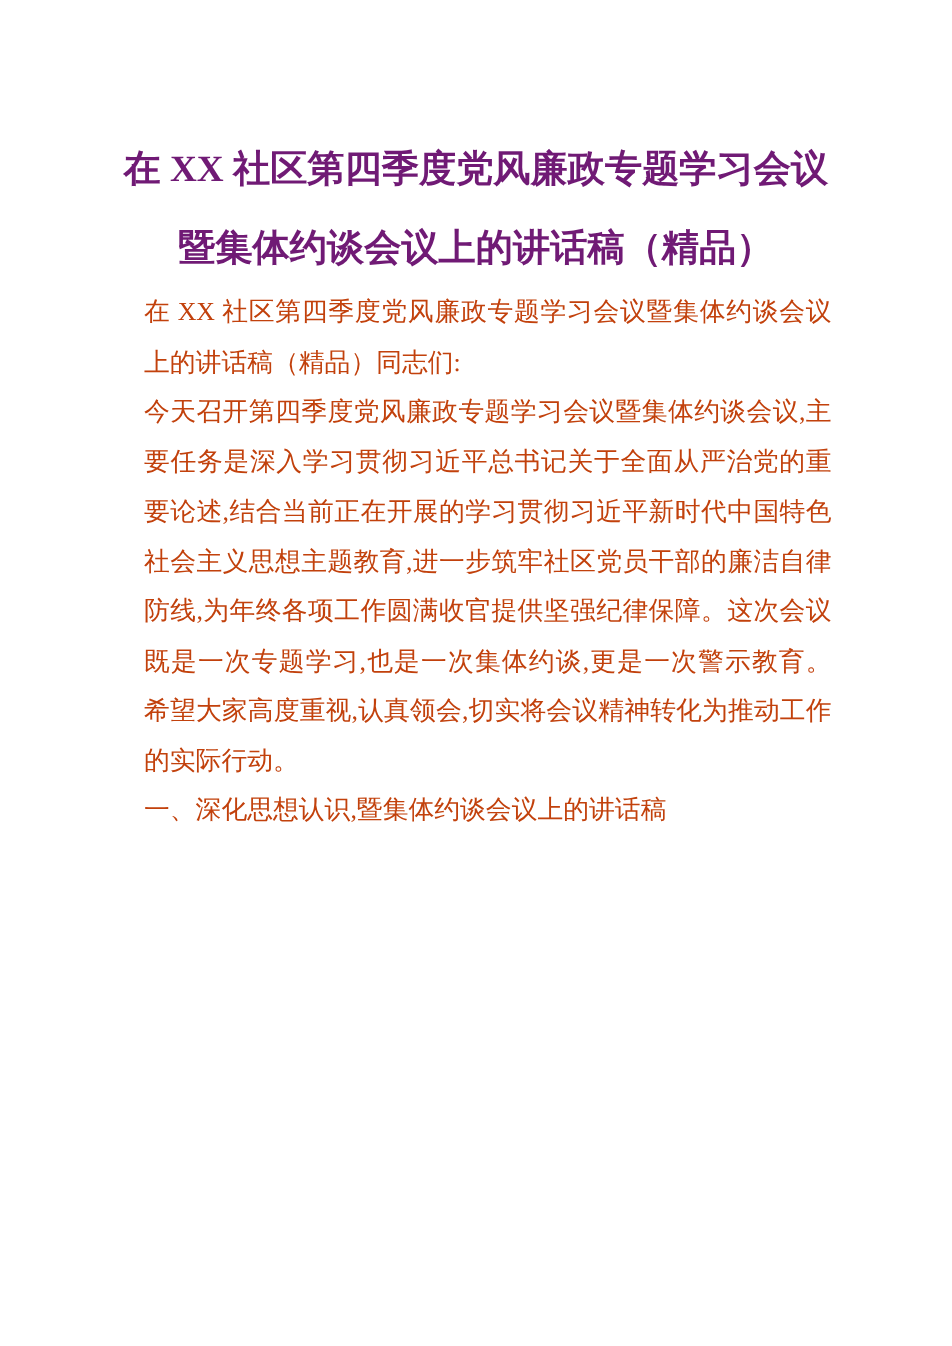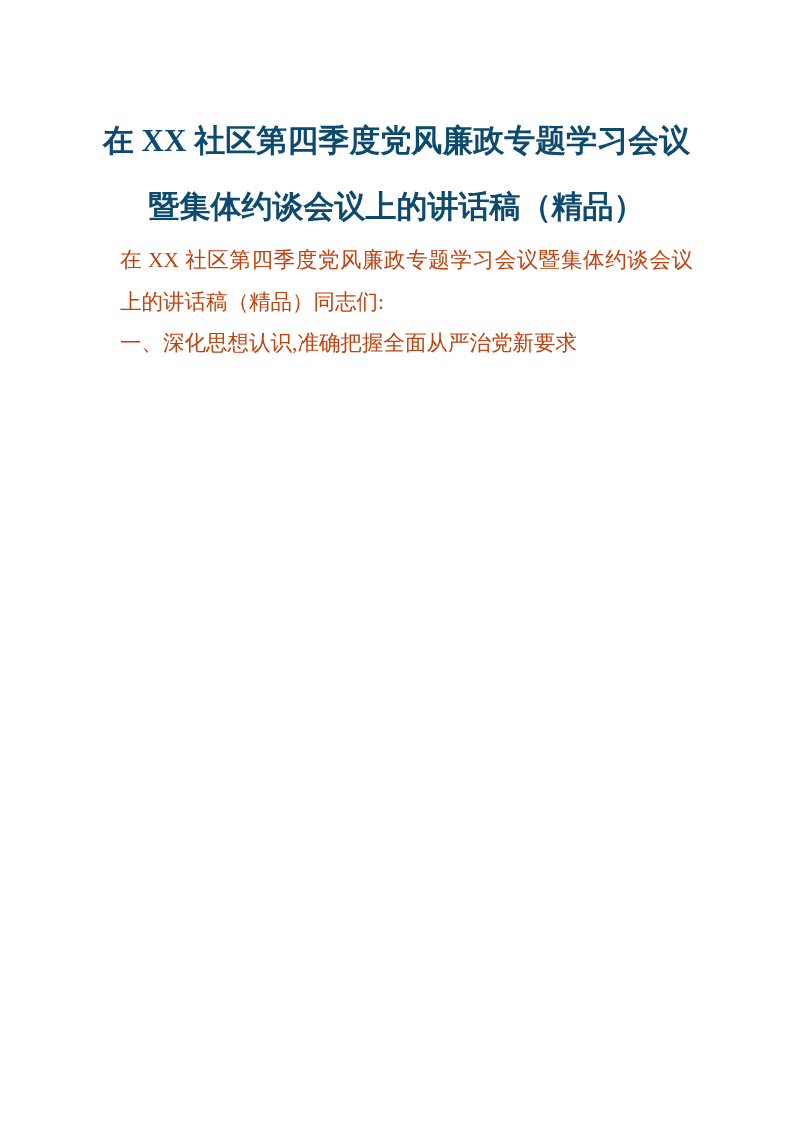--- a/index.html
+++ b/index.html
@@ -17,21 +17,21 @@
     color: #000000;
     font-family: "Liberation Serif", "DejaVu Serif", serif;
     overflow: hidden;
   }
   .title {
     margin: 0 0 0 -20px;
     font-size: 31px;
     font-weight: bold;
     line-height: 66px;
     text-align: center;
-    color: #0c4a6e;
+    color: #701a75;
   }
   .title-line {
     display: block;
     white-space: nowrap;
   }
   .body-text {
     font-size: 21.5px;
     line-height: 41.5px;
     text-align: justify;
     text-justify: inter-character;
@@ -47,16 +47,17 @@
 
 <div class="page">
 
   <h1 class="title">
     <span class="title-line">在 XX 社区第四季度党风廉政专题学习会议</span>
     <span class="title-line">暨集体约谈会议上的讲话稿（精品）</span>
   </h1>
 
   <div class="body-text">
     <p>在 XX 社区第四季度党风廉政专题学习会议暨集体约谈会议上的讲话稿（精品）同志们:</p>
-    <p>一、深化思想认识,准确把握全面从严治党新要求</p>
+    <p>今天召开第四季度党风廉政专题学习会议暨集体约谈会议,主要任务是深入学习贯彻习近平总书记关于全面从严治党的重要论述,结合当前正在开展的学习贯彻习近平新时代中国特色社会主义思想主题教育,进一步筑牢社区党员干部的廉洁自律防线,为年终各项工作圆满收官提供坚强纪律保障。这次会议既是一次专题学习,也是一次集体约谈,更是一次警示教育。 希望大家高度重视,认真领会,切实将会议精神转化为推动工作的实际行动。</p>
+    <p>一、深化思想认识,暨集体约谈会议上的讲话稿</p>
   </div>
 
 </div>
 
 </body></html>

